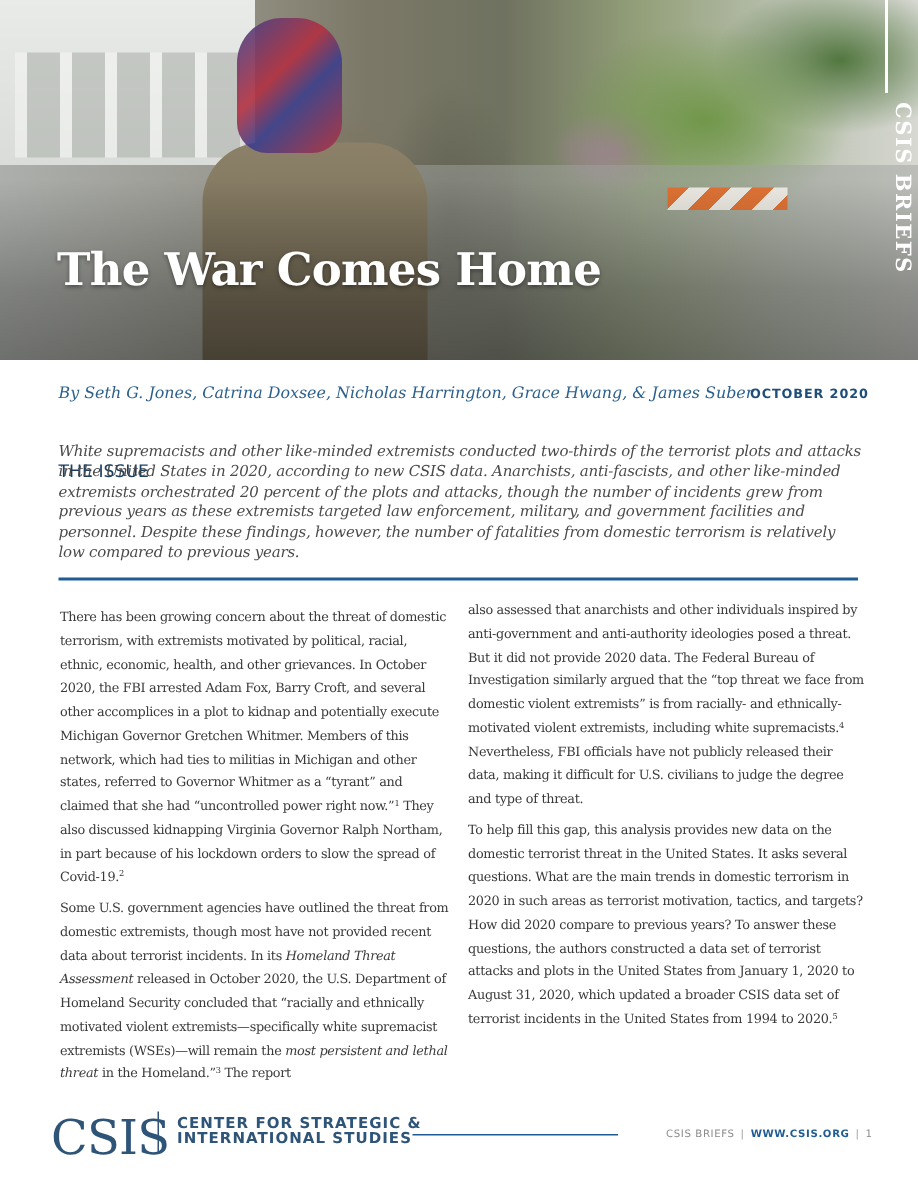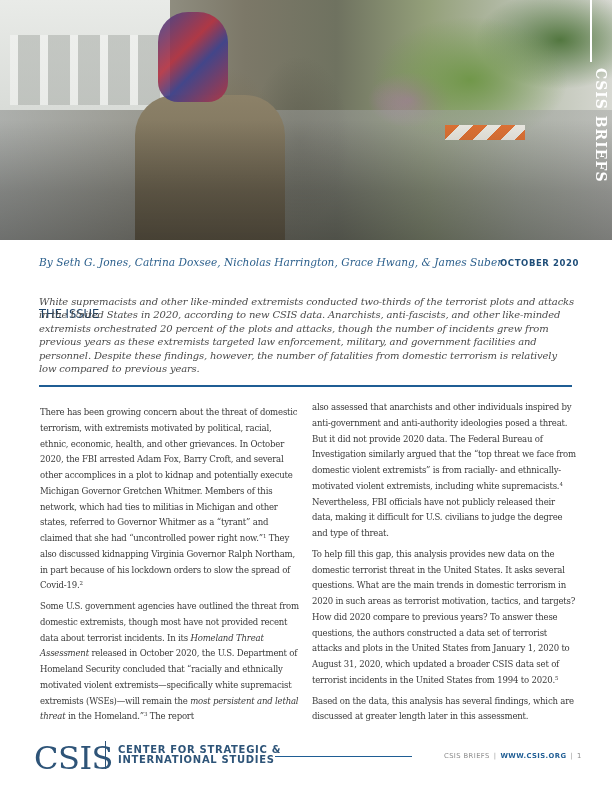--- a/index.html
+++ b/index.html
@@ -141,37 +141,37 @@
 
 <div class="hero">
   <div class="building"></div>
   <div class="road"></div>
   <div class="body1"></div>
   <div class="hood"></div>
   <div class="barrier"></div>
   <div class="shade"></div>
   <div class="series-rule"></div>
   <div class="series-label">CSIS BRIEFS</div>
+  <h1 class="hero-title">The War Comes Home</h1>
 </div>
 
 <div class="byline">By Seth G. Jones, Catrina Doxsee, Nicholas Harrington, Grace Hwang, &amp; James Suber</div>
 <div class="date">OCTOBER 2020</div>
 
 <div class="issue-heading">THE ISSUE</div>
 <p class="issue-text">White supremacists and other like-minded extremists conducted two-thirds of the terrorist plots and attacks in the United States in 2020, according to new CSIS data. Anarchists, anti-fascists, and other like-minded extremists orchestrated 20 percent of the plots and attacks, though the number of incidents grew from previous years as these extremists targeted law enforcement, military, and government facilities and personnel. Despite these findings, however, the number of fatalities from domestic terrorism is relatively low compared to previous years.</p>
 <div class="issue-rule"></div>
 
 <div class="col col-left">
   <p class="para">There has been growing concern about the threat of domestic terrorism, with extremists motivated by political, racial, ethnic, economic, health, and other grievances. In October 2020, the FBI arrested Adam Fox, Barry Croft, and several other accomplices in a plot to kidnap and potentially execute Michigan Governor Gretchen Whitmer. Members of this network, which had ties to militias in Michigan and other states, referred to Governor Whitmer as a “tyrant” and claimed that she had “uncontrolled power right now.”<sup>1</sup> They also discussed kidnapping Virginia Governor Ralph Northam, in part because of his lockdown orders to slow the spread of Covid-19.<sup>2</sup></p>
   <p class="para">Some U.S. government agencies have outlined the threat from domestic extremists, though most have not provided recent data about terrorist incidents. In its <i>Homeland Threat Assessment</i> released in October 2020, the U.S. Department of Homeland Security concluded that “racially and ethnically motivated violent extremists—specifically white supremacist extremists (WSEs)—will remain the <i>most persistent and lethal threat</i> in the Homeland.”<sup>3</sup> The report</p>
 </div>
 <div class="col col-right">
   <p class="para">also assessed that anarchists and other individuals inspired by anti-government and anti-authority ideologies posed a threat. But it did not provide 2020 data. The Federal Bureau of Investigation similarly argued that the “top threat we face from domestic violent extremists” is from racially- and ethnically-motivated violent extremists, including white supremacists.<sup>4</sup> Nevertheless, FBI officials have not publicly released their data, making it difficult for U.S. civilians to judge the degree and type of threat.</p>
   <p class="para">To help fill this gap, this analysis provides new data on the domestic terrorist threat in the United States. It asks several questions. What are the main trends in domestic terrorism in 2020 in such areas as terrorist motivation, tactics, and targets? How did 2020 compare to previous years? To answer these questions, the authors constructed a data set of terrorist attacks and plots in the United States from January 1, 2020 to August 31, 2020, which updated a broader CSIS data set of terrorist incidents in the United States from 1994 to 2020.<sup>5</sup></p>
-  <p class="para">Based on the data, this analysis has several findings, which are discussed at greater length later in this assessment.</p>
 </div>
 
 <div class="footer-logo">CSIS</div>
 <div class="footer-logo-divider"></div>
 <div class="footer-org">
   <div>CENTER FOR STRATEGIC &amp;</div>
   <div>INTERNATIONAL STUDIES</div>
 </div>
 <div class="footer-rule"></div>
 <div class="footer-right">

